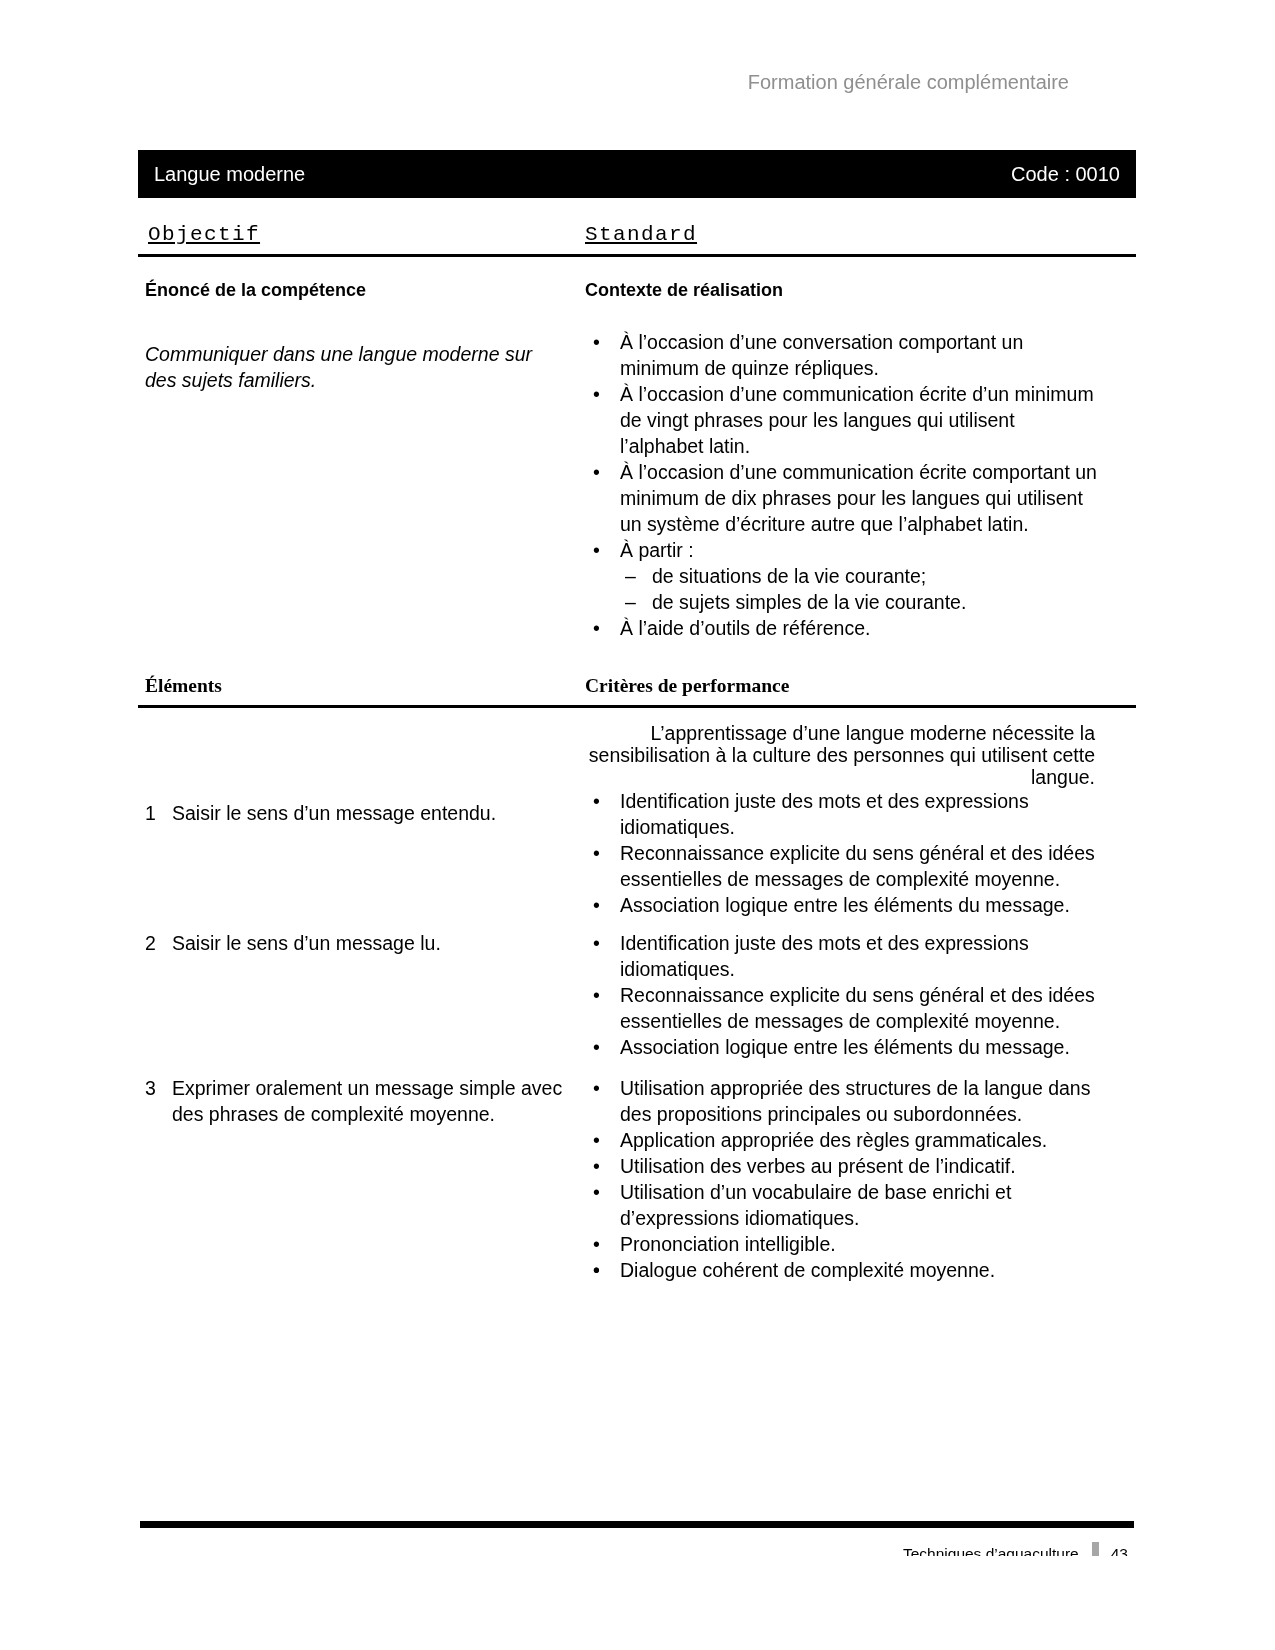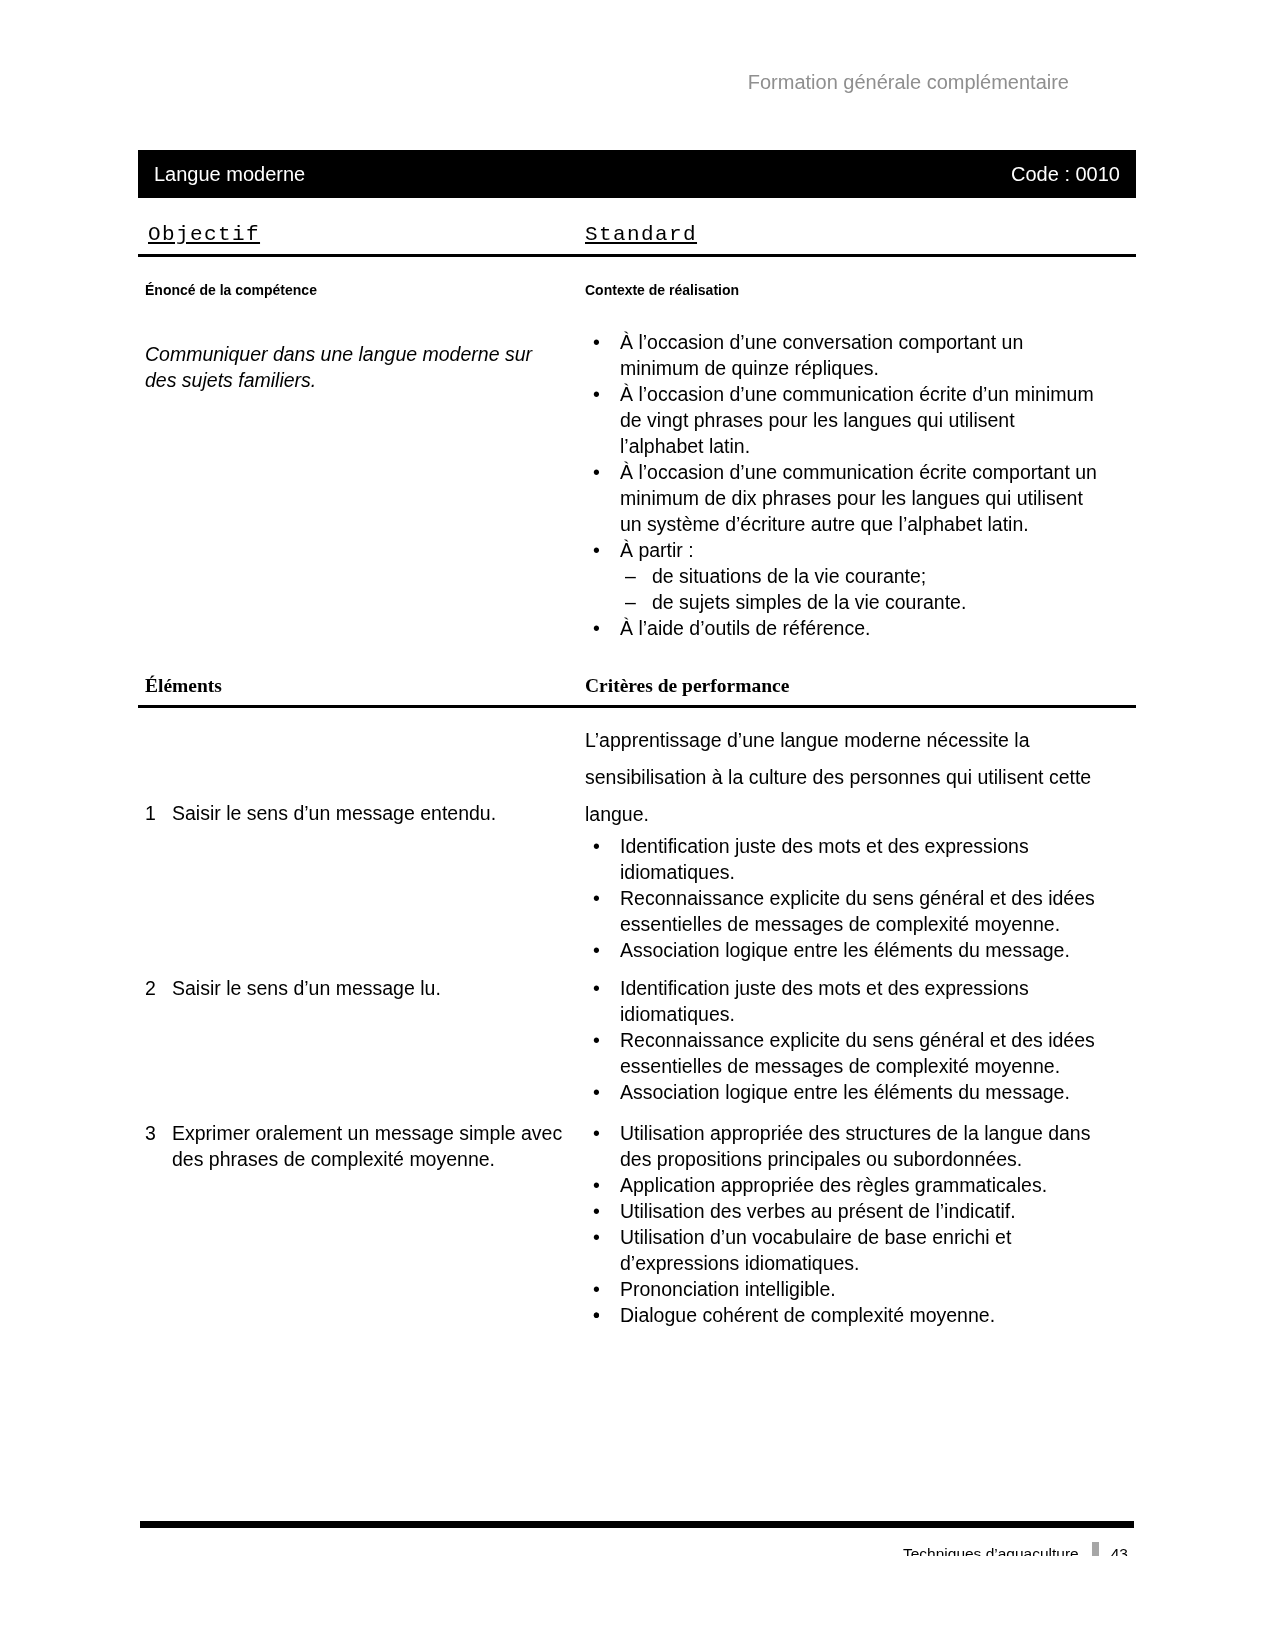--- a/index.html
+++ b/index.html
@@ -26,41 +26,41 @@
   .obj-std {
     margin-top:24px;
     font-family:"Liberation Mono", "DejaVu Sans Mono", monospace;
     font-size:21px; line-height:26px; letter-spacing:1.4px;text-decoration:underline;
   }
   .obj-std .c1 { padding-left:10px; }
   .rule { height:3px; background:#000; margin-top:6px; }
 
   .cols { margin-top:20px; }
   .cell-l { padding-left:7px; }
-  .col-label { font-weight:bold; font-size:14px; line-height:26px; }
+  .col-label { font-weight:bold; font-size:18px; line-height:26px; }
   .para { margin-top:38px; font-size:19.5px; line-height:26px; max-width:405px;font-style:italic; }
 
   .blist { margin-top:26px; }
   .li { position:relative; padding-left:35px; width:480px; font-size:19.5px; line-height:26px; }
   .li .marker { position:absolute; left:8px; top:0; }
   .subli { position:relative; padding-left:27px; margin-left:5px; }
   .subli .dash { position:absolute; left:0; top:0; }
 
   .sec2-head { margin-top:32px; font-size:19.5px; line-height:26px;font-family:Liberation Serif, serif; }
   .sec2-head .c1 { padding-left:7px; font-weight:bold; }
   .sec2-head .c2 { font-weight:bold; }
 
   .crit { margin-top:14px; }
   .crit-row.r2 { margin-top:12px; }
   .crit-row.r3 { margin-top:15px; }
   .item { display:flex; padding-left:7px; font-size:19.5px; line-height:26px; }
   .item .num { width:27px; flex:none; }
   .item .itext { max-width:405px; }
   .r1 .item { padding-top:78px; }
-  .intro { font-size:19.5px; line-height:37px; max-width:510px; }
+  .intro { font-size:19.5px; line-height:22px; max-width:510px;text-align:right; }
   .crit .blist0 { margin-top:0; }
 
   .footer-rule { position:absolute; left:140px; top:1521px; width:994px; height:7px; background:#000; }
   .footer {
     position:absolute; left:138px; top:1541px; width:990px;
     display:flex; justify-content:flex-end; align-items:center;
     font-size:15.5px; line-height:26px;
   }
   .footer .vbar { width:7px; height:25px; background:#a6a6a6; margin-left:13px; margin-right:12px; }
 </style>

